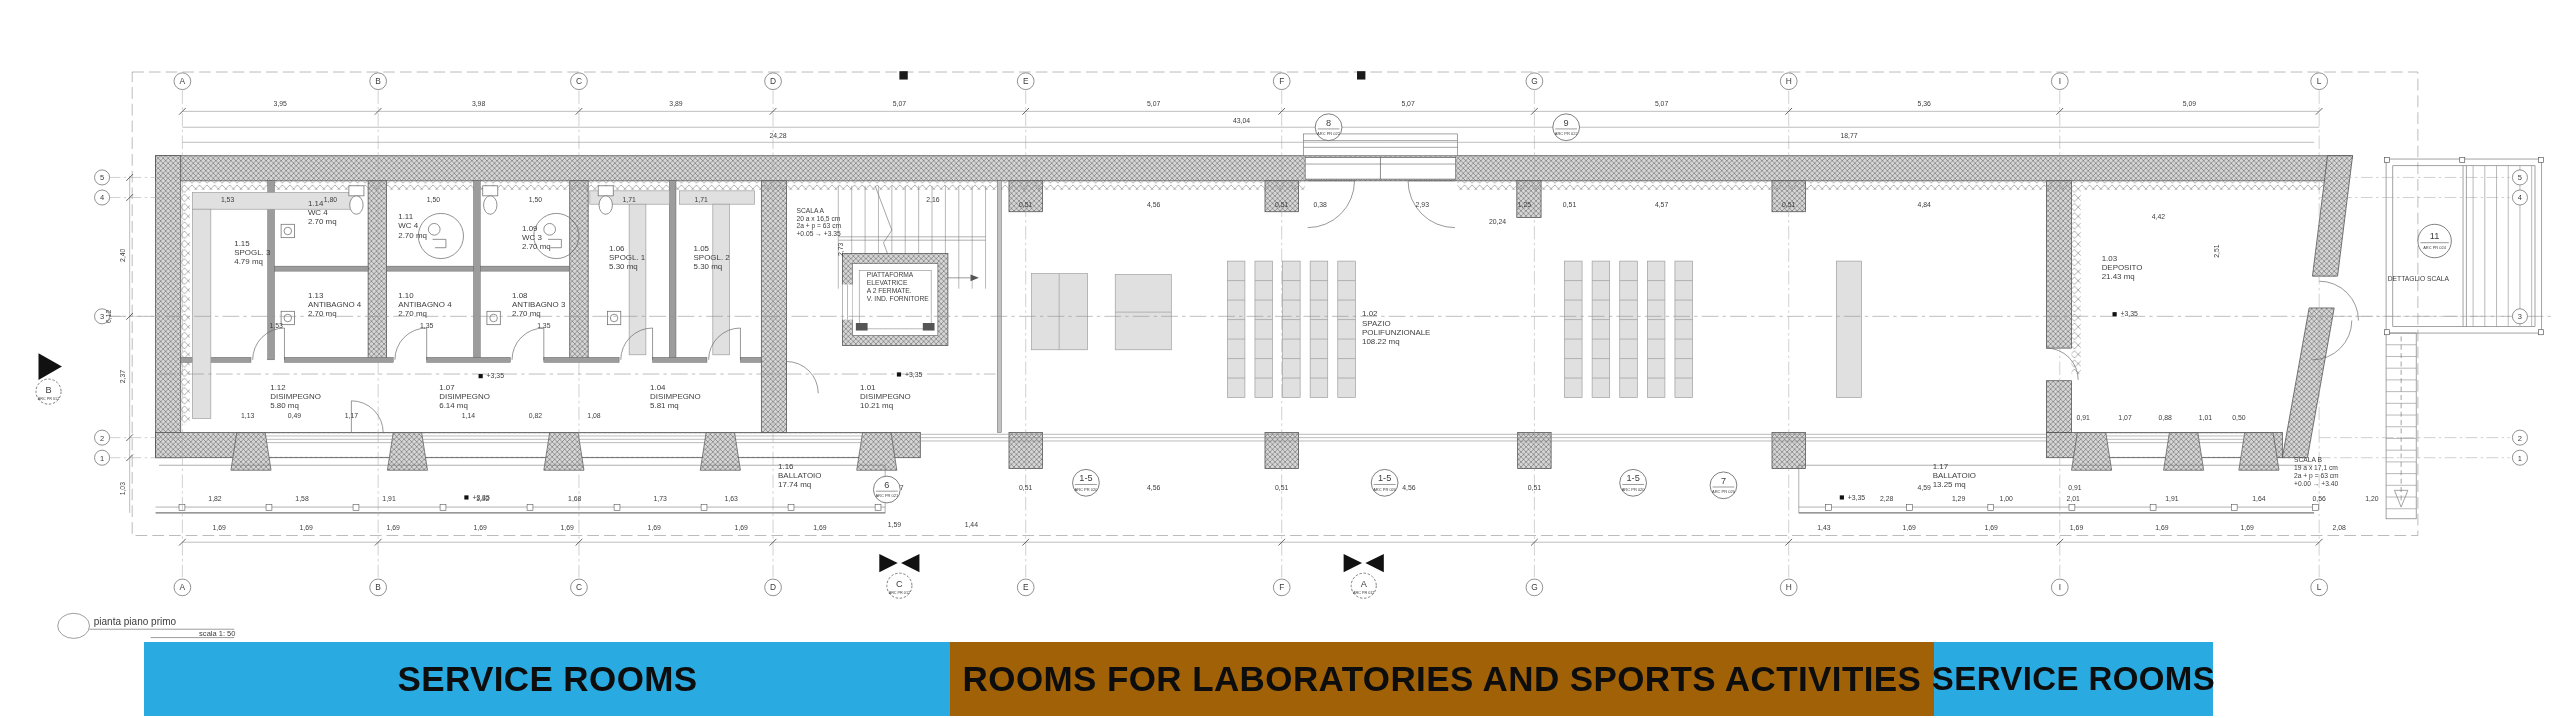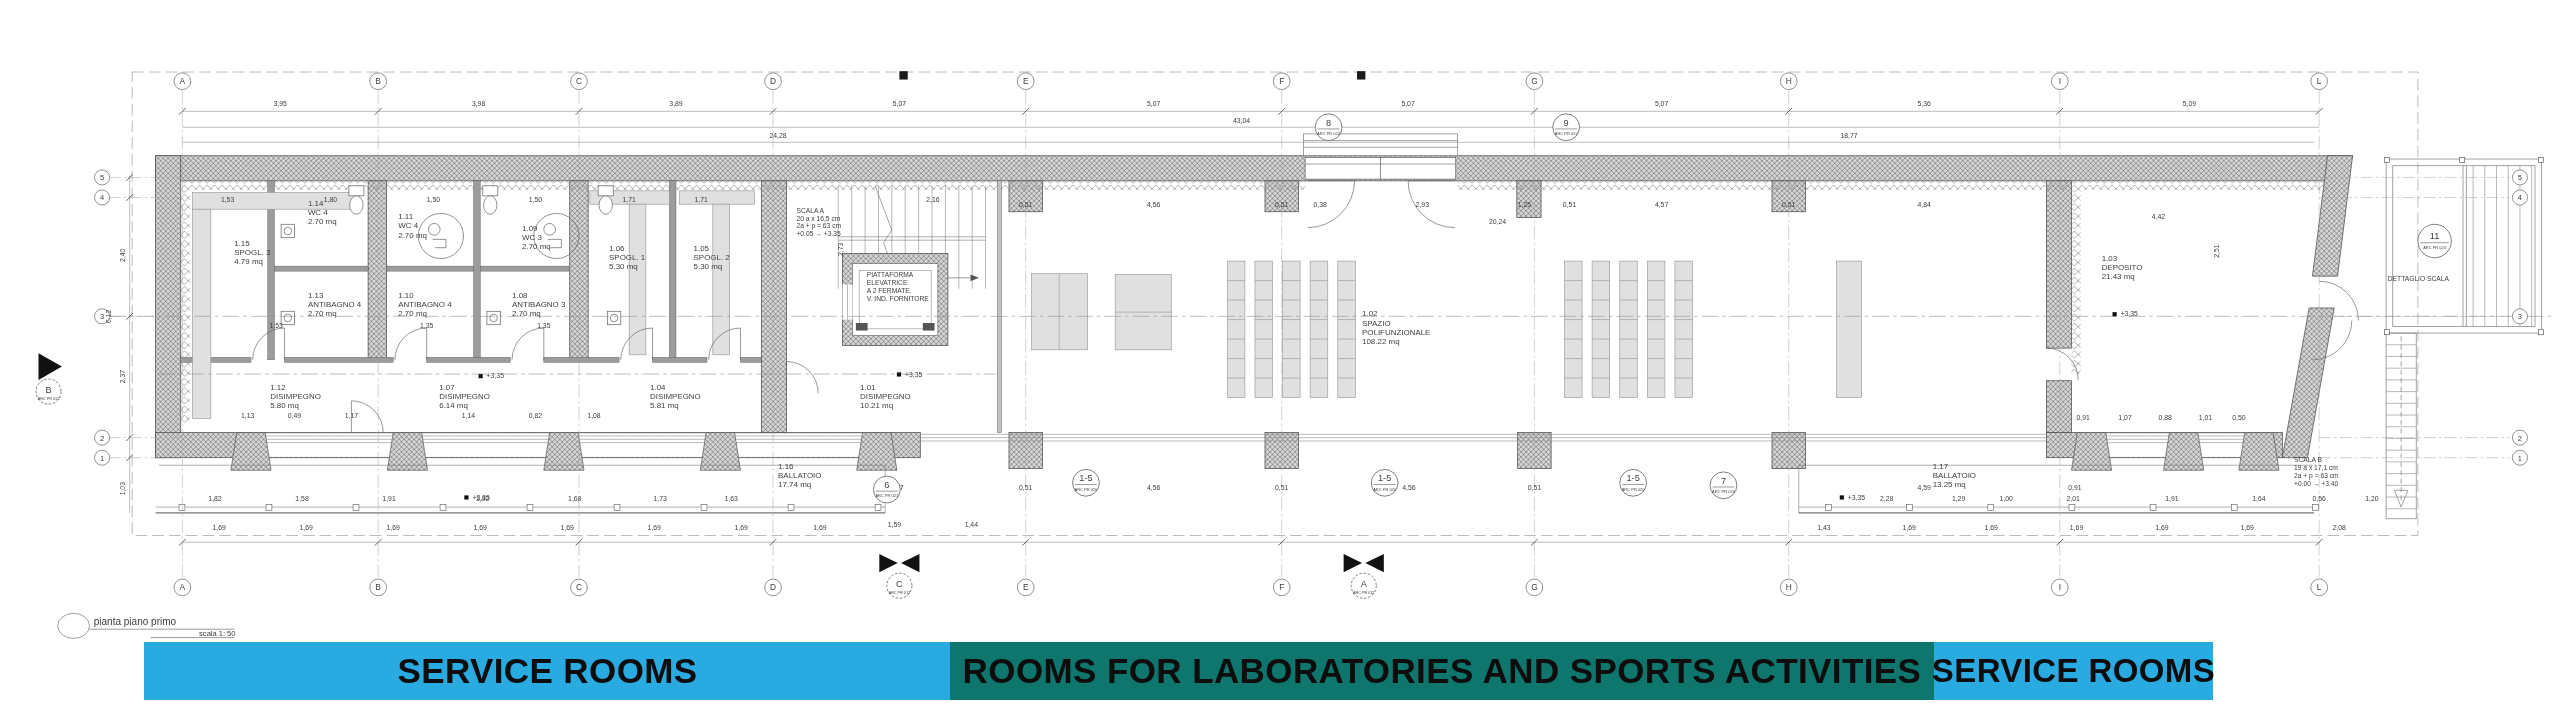--- a/index.html
+++ b/index.html
@@ -1,20 +1,20 @@
 <!DOCTYPE html>
 <html style="font-size:13.4px"><head>
 <meta charset="utf-8">
 <style>
   html,body{margin:0;padding:0;background:#fff;}
   body{width:2576px;height:719px;position:relative;overflow:hidden;
        font-family:"Liberation Sans",sans-serif;}
   #plan-wrap{position:absolute;left:0;top:0;width:2576px;height:641px;}
   svg text{font-family:"Liberation Sans",sans-serif;fill:#3d3d3d;}
-  .legend-bar{position:absolute;top:642px;height:58px;display:flex;
+  .legend-bar{position:absolute;top:642px;height:74px;display:flex;
       align-items:center;justify-content:center;color:#0d0d0d;
       font-size:35px;font-weight:bold;letter-spacing:0.4px;white-space:nowrap;}
 </style>
 </head>
 <body>
 
 <div id="plan-wrap">
 <svg id="plan" width="2576" height="641" viewBox="0 0 3079 766">
   <defs>
     <pattern id="hatch" width="6" height="6" patternUnits="userSpaceOnUse">
@@ -658,19 +658,19 @@
     <line x1="180" y1="762" x2="280" y2="762" stroke="#8a8a8a"></line>
     <text x="112" y="747" font-size="12" fill="#4a4a4a">pianta piano primo</text>
     <text x="238" y="760" font-size="9" fill="#4a4a4a">scala 1: 50</text>
   </g>
 </svg>
 </div>
 
 <div class="legend-bar" style="left: 144px; width: 807px; background: rgb(41, 171, 226);">
   <span>SERVICE ROOMS</span>
 </div>
-<div class="legend-bar" style="left: 950px; width: 984px; background: #0f766e;">
+<div class="legend-bar" style="left: 950px; width: 984px; background: #a16207;">
   <span>ROOMS FOR LABORATORIES AND SPORTS ACTIVITIES</span>
 </div>
 <div class="legend-bar" style="left: 1934px; width: 279px; font-size: 33px; background: rgb(41, 171, 226);">
   <span>SERVICE ROOMS</span>
 </div>
 
 
 </body></html>

